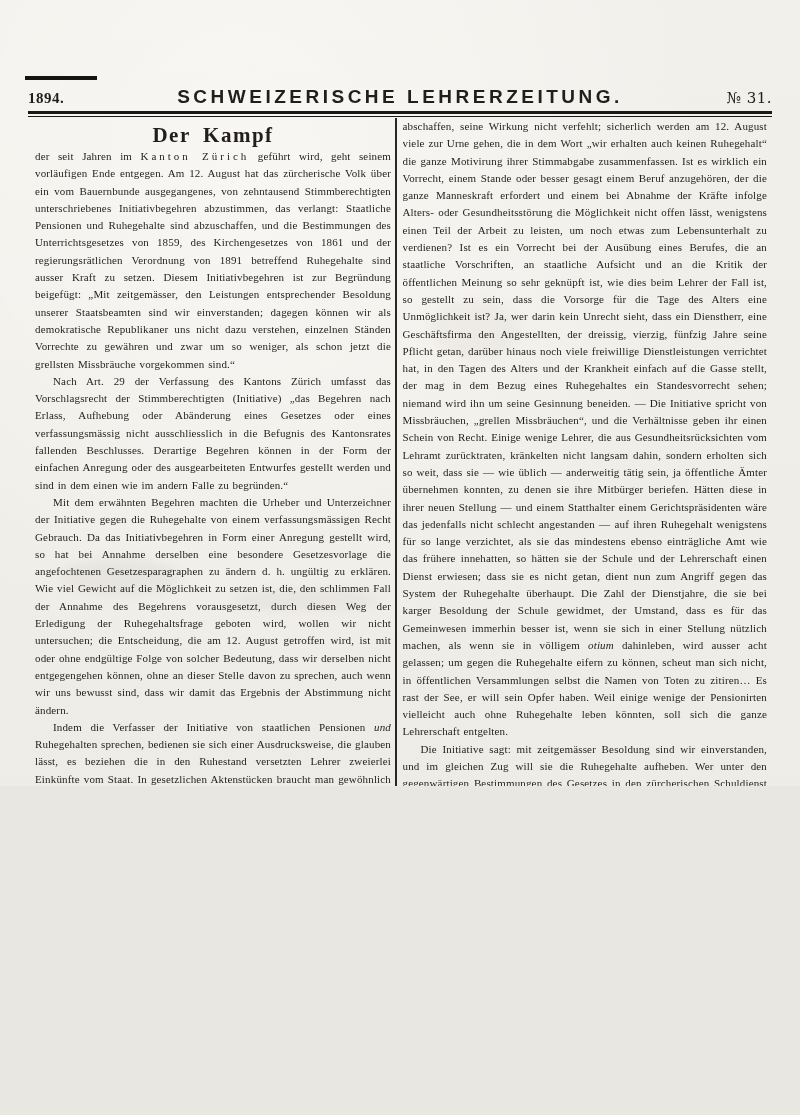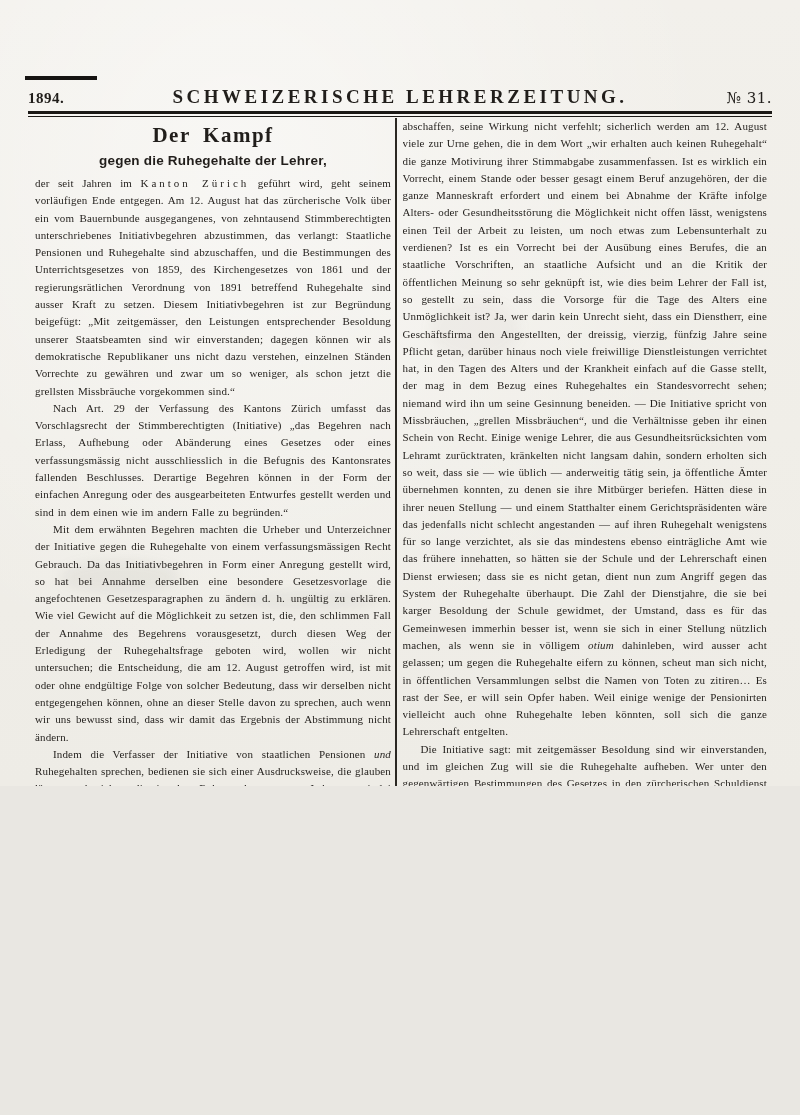--- a/index.html
+++ b/index.html
@@ -34,21 +34,21 @@
   .masthead {
     position: absolute; left: 28px; right: 28px; top: 86px;
     display: flex; align-items: baseline;
   }
   .masthead .year {
     width: 90px; font-size: 15px; font-weight: bold; letter-spacing: 0.5px;
   }
   .masthead .paper-title {
     flex: 1; margin: 0; text-align: center;
     font-size: 19px; font-weight: bold; letter-spacing: 3.5px;
-    font-family: Liberation Serif, serif;
+    font-family: Liberation Sans, sans-serif;
     white-space: nowrap;
   }
   .masthead .issue {
     width: 90px; text-align: right;
     font-size: 15px; font-weight: normal; letter-spacing: 0.5px;
     font-family: "DejaVu Serif", "Liberation Serif", serif;
   }
   .header-rule {
     position: absolute; left: 28px; right: 28px; top: 111px;
     border-top: 3px solid #1b1916;
@@ -109,21 +109,20 @@
     <h1 class="paper-title">SCHWEIZERISCHE LEHRERZEITUNG.</h1>
     <span class="issue">№ 31.</span>
   </header>
 
   <div class="header-rule"></div>
 
   <main class="columns">
 
     <section class="col col-left">
       <h2 class="article-title">Der Kampf</h2>
-      <h3 class="article-subtitle">gegen die Ruhegehalte der Lehrer,</h3>
 
       <p class="body"><span>der seit Jahren im </span><span class="sperr">Kanton Zürich</span><span> geführt wird, geht seinem vorläufigen Ende entgegen. Am 12. August hat das zürcherische Volk über ein vom Bauernbunde ausgegangenes, von zehntausend Stimmberechtigten unterschriebenes Initiativbegehren abzustimmen, das verlangt: Staatliche Pensionen und Ruhegehalte sind abzuschaffen, und die Bestimmungen des Unterrichtsgesetzes von 1859, des Kirchengesetzes von 1861 und der regierungsrätlichen Verordnung von 1891 betreffend Ruhegehalte sind ausser Kraft zu setzen. Diesem Initiativbegehren ist zur Begründung beigefügt: „Mit zeitgemässer, den Leistungen entsprechender Besoldung unserer Staatsbeamten sind wir einverstanden; dagegen können wir als demokratische Republikaner uns nicht dazu verstehen, einzelnen Ständen Vorrechte zu gewähren und zwar um so weniger, als schon jetzt die grellsten Missbräuche vorgekommen sind.“</span></p>
 
       <p class="body indent">Nach Art. 29 der Verfassung des Kantons Zürich umfasst das Vorschlagsrecht der Stimmberechtigten (Initiative) „das Begehren nach Erlass, Aufhebung oder Abänderung eines Gesetzes oder eines verfassungsmässig nicht ausschliesslich in die Befugnis des Kantonsrates fallenden Beschlusses. Derartige Begehren können in der Form der einfachen Anregung oder des ausgearbeiteten Entwurfes gestellt werden und sind in dem einen wie im andern Falle zu begründen.“</p>
 
       <p class="body indent">Mit dem erwähnten Begehren machten die Urheber und Unterzeichner der Initiative gegen die Ruhegehalte von einem verfassungsmässigen Recht Gebrauch. Da das Initiativbegehren in Form einer Anregung gestellt wird, so hat bei Annahme derselben eine besondere Gesetzesvorlage die angefochtenen Gesetzesparagraphen zu ändern d. h. ungültig zu erklären. Wie viel Gewicht auf die Möglichkeit zu setzen ist, die, den schlimmen Fall der Annahme des Begehrens vorausgesetzt, durch diesen Weg der Erledigung der Ruhegehaltsfrage geboten wird, wollen wir nicht untersuchen; die Entscheidung, die am 12. August getroffen wird, ist mit oder ohne endgültige Folge von solcher Bedeutung, dass wir derselben nicht entgegengehen können, ohne an dieser Stelle davon zu sprechen, auch wenn wir uns bewusst sind, dass wir damit das Ergebnis der Abstimmung nicht ändern.</p>
 
       <p class="body indent"><span>Indem die Verfasser der Initiative von staatlichen Pensionen </span><i>und</i><span> Ruhegehalten sprechen, bedienen sie sich einer Ausdrucksweise, die glauben lässt, es beziehen die in den Ruhestand versetzten Lehrer zweierlei Einkünfte vom Staat. In gesetzlichen Aktenstücken braucht man gewöhnlich nur zwei Ausdrücke, um Täuschungen und Unklarheiten zu verhindern; zu diesem Zwecke hatte die Initiative jedenfalls nicht nötig, von Pensionen </span><i>und</i><span> Ruhegehalten zu sprechen. Die Initianten sagen, als demokratische Republikaner können sie sich „nicht dazu verstehen, einzelnen Ständen Vorrechte zu gewähren“. Es ist möglich, dass das Vorgeben, man wolle Vorrechte</span></p>
     </section>
 

